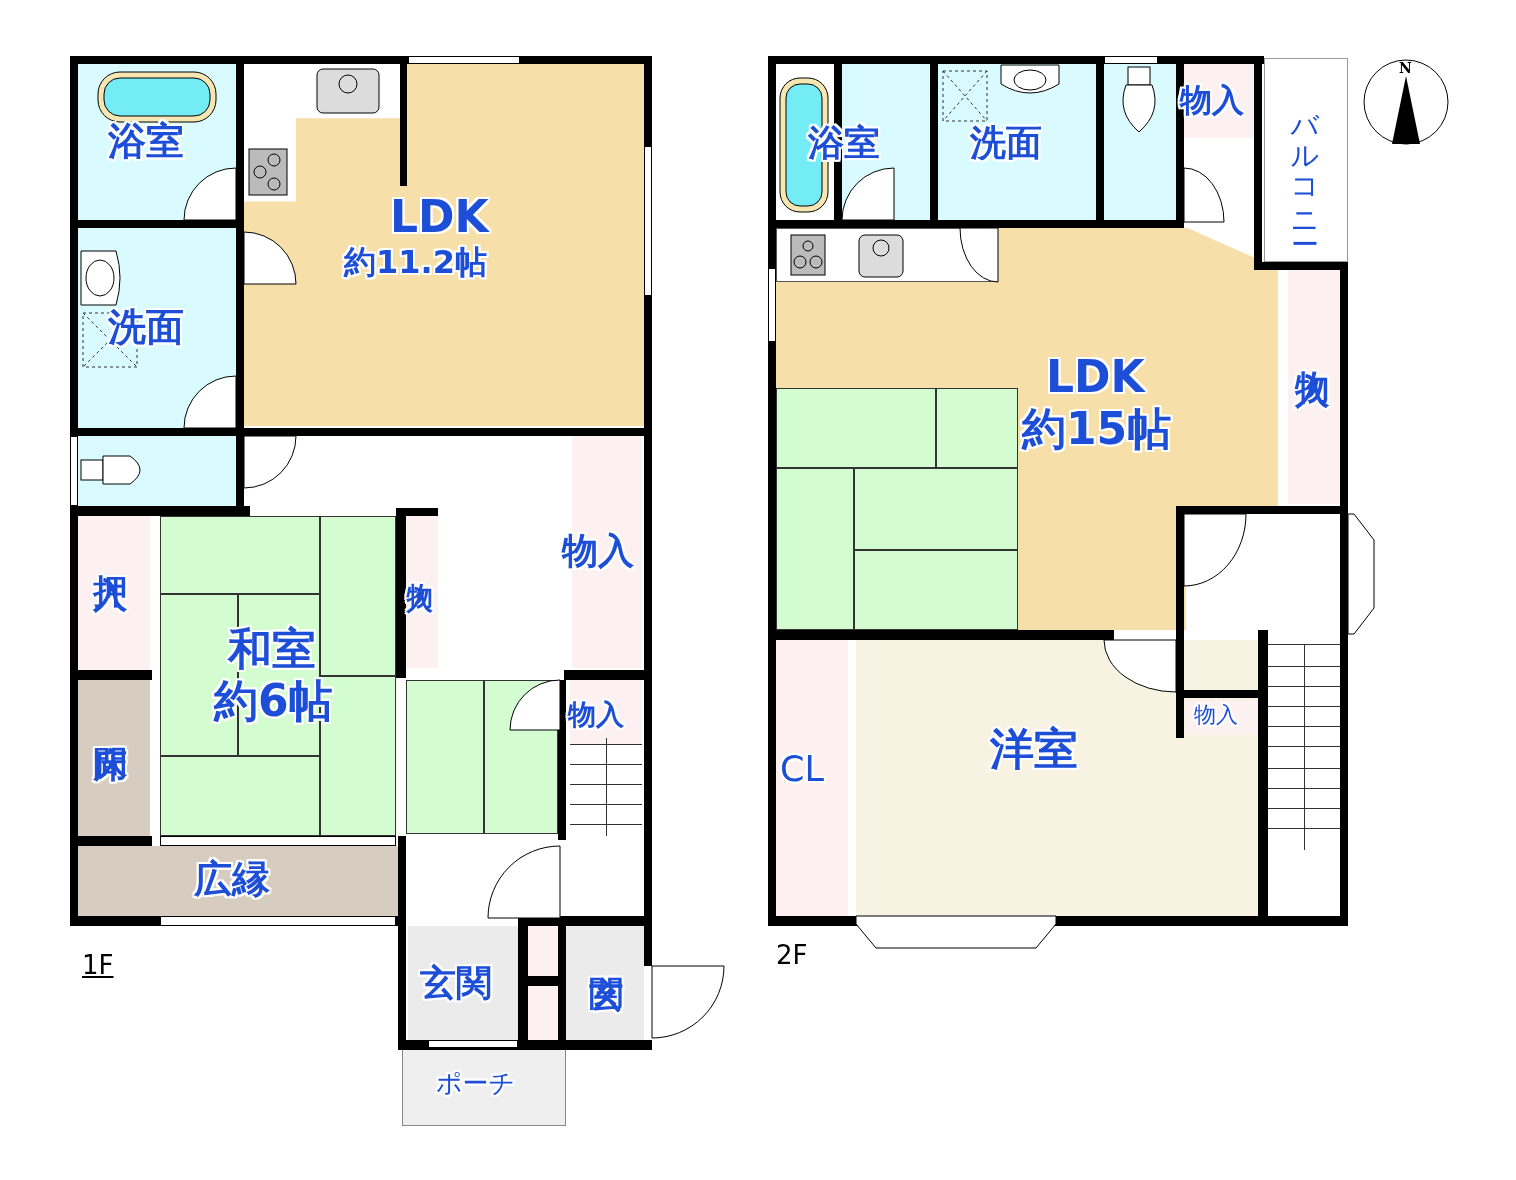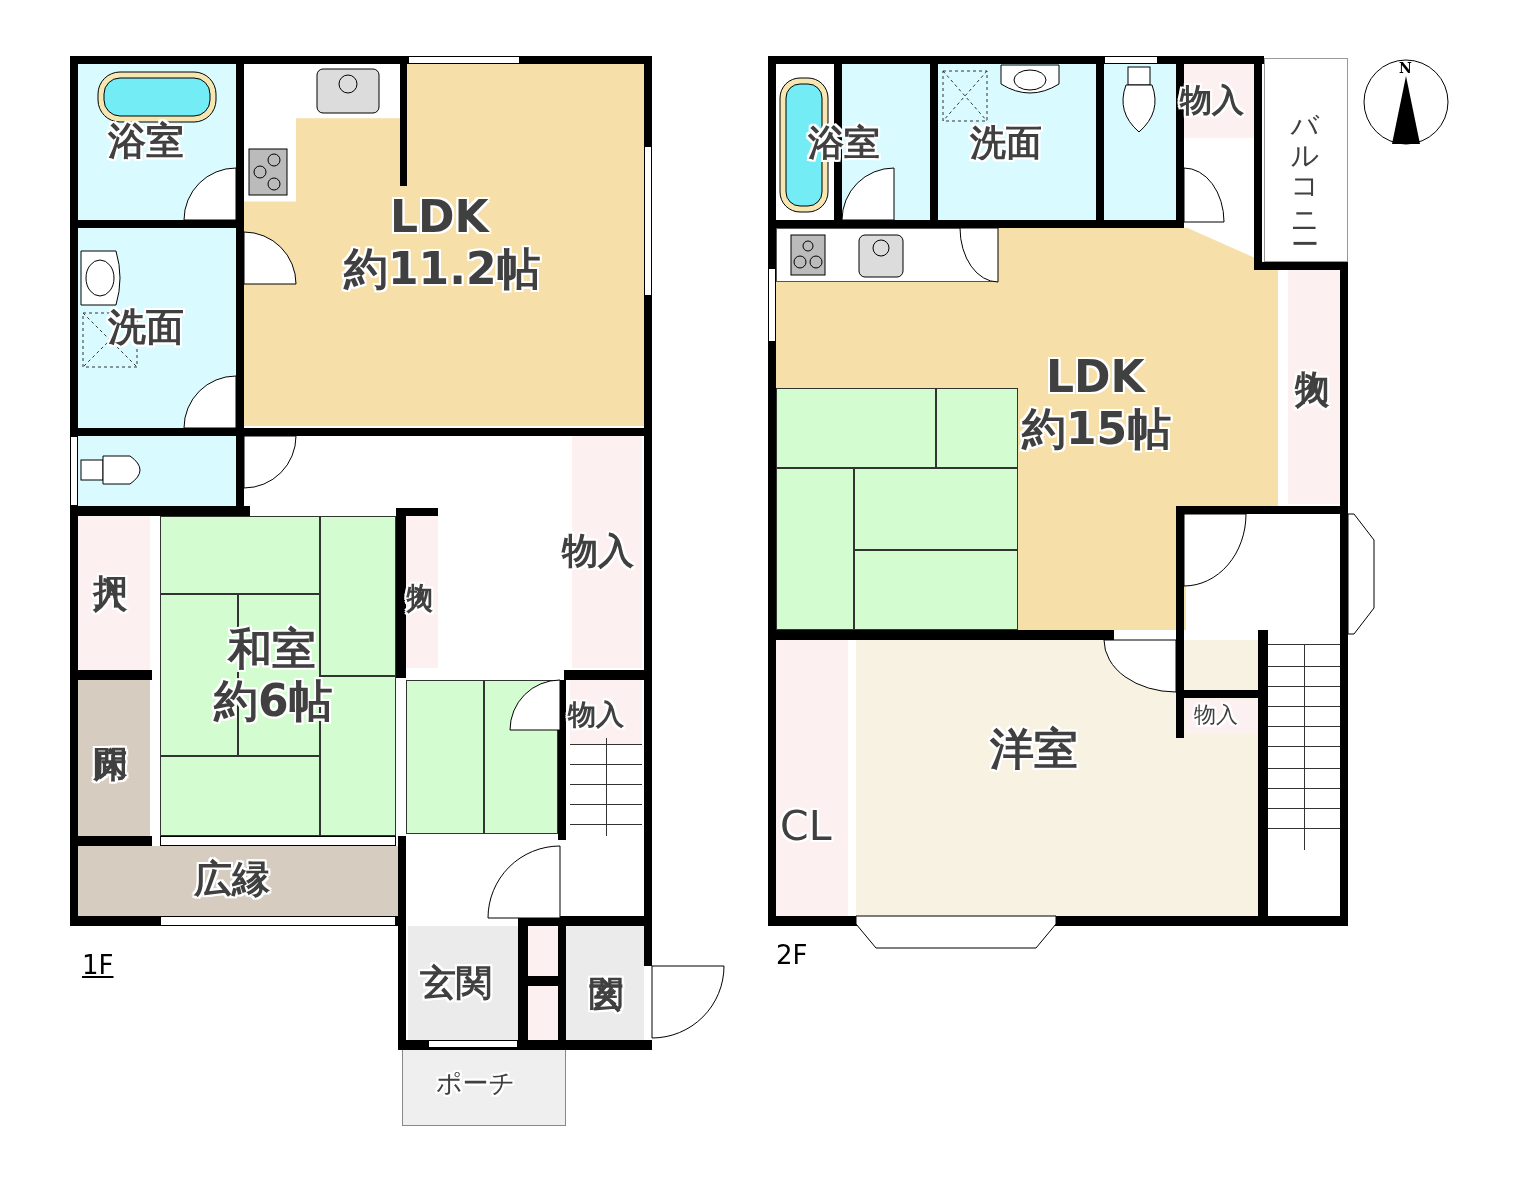--- a/index.html
+++ b/index.html
@@ -1,20 +1,20 @@
 <!DOCTYPE html>
 <html><head>
 <meta charset="utf-8">
 <style>
   html,body{margin:0;padding:0;background:#fff;}
   body{width:1516px;height:1180px;position:relative;overflow:hidden;font-family:"DejaVu Sans","Liberation Sans",sans-serif;}
   .abs{position:absolute;box-sizing:border-box;}
   .wall{position:absolute;background:#000;}
   .room{position:absolute;box-sizing:border-box;}
-  .label{position:absolute;color:#404040;font-weight:bold;text-align:center;line-height:1.05;white-space:pre;
+  .label{position:absolute;color:#1d4ed8;font-weight:bold;text-align:center;line-height:1.05;white-space:pre;
     text-shadow:2px 2px 0 #fff,-2px -2px 0 #fff,2px -2px 0 #fff,-2px 2px 0 #fff,0 2px 0 #fff,2px 0 0 #fff,0 -2px 0 #fff,-2px 0 0 #fff;}
   .lbl-n{font-weight:normal;}
   .vert{writing-mode:vertical-rl;text-orientation:upright;letter-spacing:2px;}
   .tatami{position:absolute;border:1px solid #333;box-sizing:border-box;}
   .stair-step{position:absolute;height:1px;background:#333;}
   .floor-tag{position:absolute;font-size:26px;color:#000;}
   svg{position:absolute;overflow:visible;}
 </style>
 </head>
 <body>
@@ -134,21 +134,21 @@
   <svg style="left:488px;top:846px;" width="72" height="72">
       <path d="M72 0 A72 72 0 0 0 0 72 H72 Z" fill="#fff" stroke="#000"></path>
     </svg>
   <svg style="left:652px;top:966px;" width="72" height="74">
       <path d="M0 0 H72 A72 72 0 0 1 0 72 Z" fill="#fff" stroke="#000"></path>
     </svg>
 
   <div class="label" style="left:108px;top:122px;font-size:38px;">浴室</div>
   <div class="label" style="left:108px;top:308px;font-size:38px;">洗面</div>
   <div class="label" style="left:390px;top:194px;font-size:44px;">LDK</div>
-  <div class="label" style="left:344px;top:246px;font-size:44px;text-align:center;">約11.2帖</div>
+  <div class="label" style="left:344px;top:246px;font-size:32px;text-align:center;">約11.2帖</div>
   <div class="label vert" style="left:92px;top:548px;font-size:34px;">押入</div>
   <div class="label" style="left:228px;top:626px;font-size:44px;">和室</div>
   <div class="label" style="left:214px;top:678px;font-size:44px;">約6帖</div>
   <div class="label vert" style="left:92px;top:718px;font-size:34px;">床間</div>
   <div class="label vert" style="left:406px;top:562px;font-size:26px;">物入</div>
   <div class="label" style="left:562px;top:532px;font-size:36px;">物入</div>
   <div class="label" style="left:568px;top:700px;font-size:28px;">物入</div>
   <div class="label" style="left:194px;top:860px;font-size:38px;">広縁</div>
   <div class="label" style="left:420px;top:964px;font-size:36px;">玄関</div>
   <div class="label vert" style="left:588px;top:948px;font-size:34px;">玄関</div>
@@ -264,21 +264,21 @@
       <path d="M0 0 A72 52 0 0 0 72 52 V0 Z" fill="#fff" stroke="#000"></path>
     </svg>
 
   <div class="label" style="left:808px;top:124px;font-size:36px;">浴室</div>
   <div class="label" style="left:970px;top:124px;font-size:36px;">洗面</div>
   <div class="label" style="left:1180px;top:84px;font-size:32px;">物入</div>
   <div class="label vert lbl-n" style="left:1290px;top:94px;font-size:28px;">バルコニー</div>
   <div class="label" style="left:1046px;top:354px;font-size:44px;">LDK</div>
   <div class="label" style="left:1022px;top:406px;font-size:44px;">約15帖</div>
   <div class="label vert" style="left:1294px;top:344px;font-size:34px;">物入</div>
-  <div class="label lbl-n" style="left:780px;top:805px;font-size:41px;">CL</div>
+  <div class="label lbl-n" style="left:780px;top:751px;font-size:35px;">CL</div>
   <div class="label" style="left:990px;top:726px;font-size:44px;">洋室</div>
   <div class="label lbl-n" style="left:1194px;top:703px;font-size:22px;">物入</div>
   <div class="floor-tag" style="left:776px;top:940px;">2F</div>
 
   <div class="abs" style="left:1362px;top:58px;width:88px;height:88px;">
     <svg style="left:0;top:0;" width="88" height="88">
       <ellipse cx="44" cy="44" rx="42" ry="42" fill="#fff" stroke="#000"></ellipse>
       <polygon points="44,18 30,86 58,86" fill="#000"></polygon>
     </svg>
     <div class="abs" style="left:37px;top:2px;font-size:14px;font-weight:bold;font-family:'DejaVu Serif',serif;">N</div>

